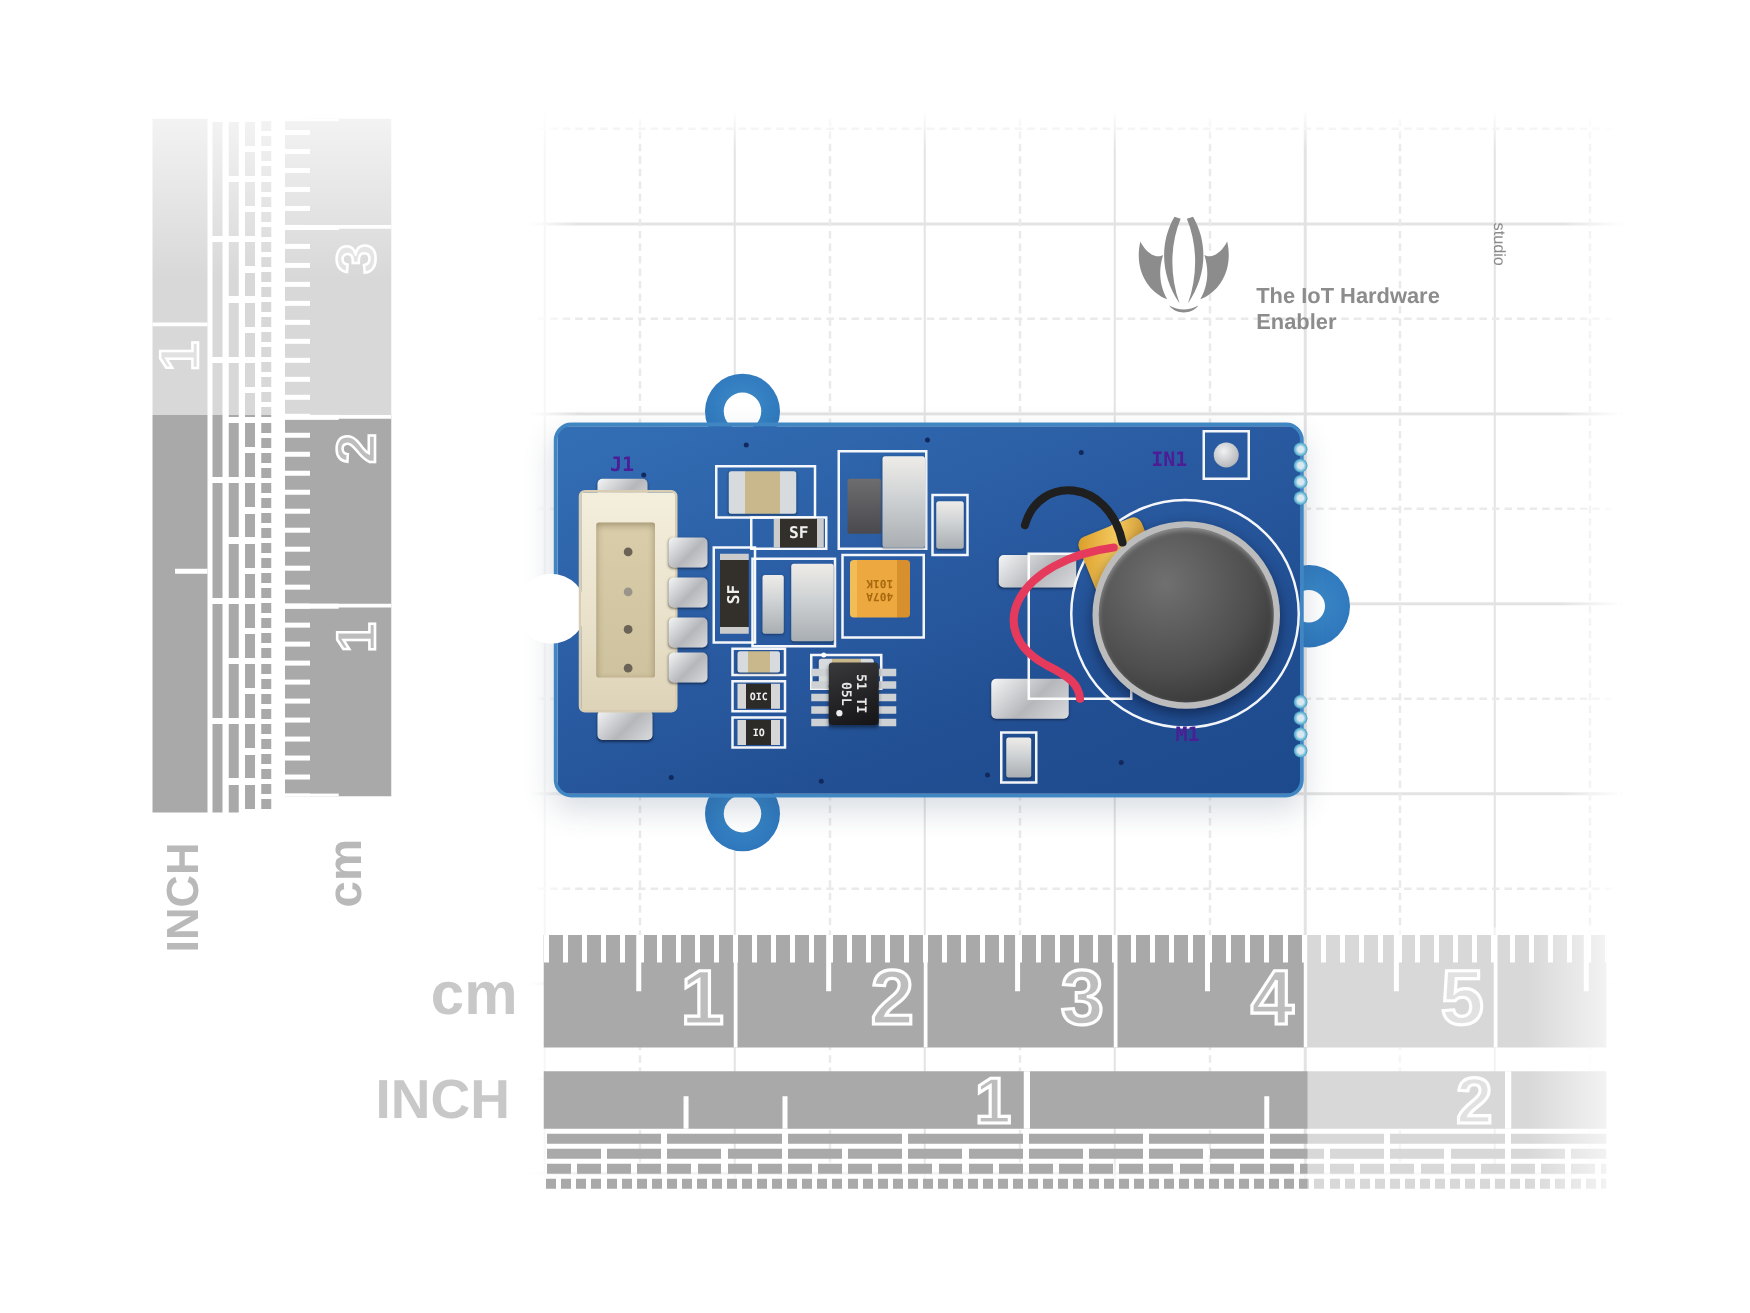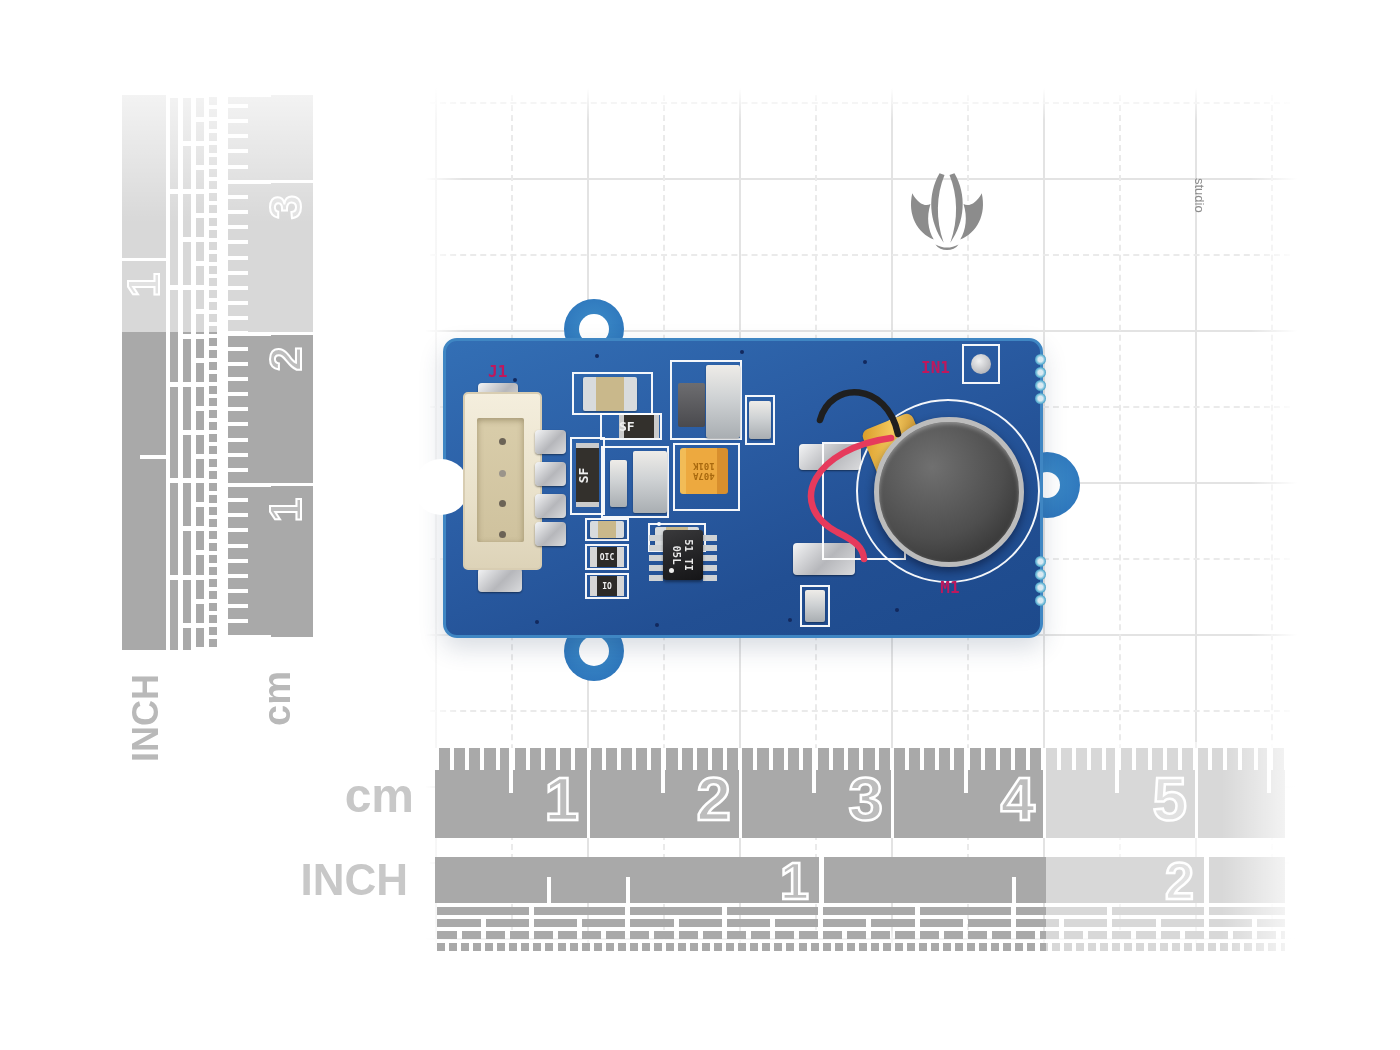--- a/index.html
+++ b/index.html
@@ -42,24 +42,24 @@
   #board-body{left:0;top:0;width:600px;height:300px;border-radius:14px;
     background:linear-gradient(158deg,#336fb5 0%,#2a5ca3 40%,#224f93 70%,#1d4a8c 100%);
     border:3px solid #3f86c3;box-sizing:border-box;
     box-shadow:0 10px 24px rgba(40,60,95,.18);z-index:1;}
   .tab{border-radius:50%;background:radial-gradient(circle at 50% 45%,#3d8cc8 0%,#2f78bd 70%,#2a6bb0 100%);z-index:0;}
   .hole{border-radius:50%;background:#fff;z-index:0;}
   .silkbox{border:2px solid rgba(255,255,255,.95);box-sizing:border-box;z-index:2;}
   .chip-silver{background:linear-gradient(180deg,#eeece8 0%,#cfd2d4 45%,#a9aeb2 100%);border-radius:2px;z-index:2;box-shadow:0 1px 2px rgba(0,0,0,.35);}
   .chip-res{background:linear-gradient(90deg,#d8dbdd 0 24%,#c9b88b 24% 76%,#d8dbdd 76%);border-radius:2px;z-index:2;box-shadow:0 1px 2px rgba(0,0,0,.35);}
   .sf{background:linear-gradient(90deg,#cbcbcb 0 5px,#33302c 5px calc(100% - 5px),#cbcbcb calc(100% - 5px));
-      color:#efefef;font:bold 13px "DejaVu Sans Mono",monospace;display:flex;align-items:center;z-index:2;}
+      color:#efefef;font:bold 13px "DejaVu Sans Mono",monospace;display:flex;align-items:center;justify-content:center;z-index:2;}
   .sfv{background:linear-gradient(180deg,#cbcbcb 0 5px,#33302c 5px calc(100% - 5px),#cbcbcb calc(100% - 5px));}
   .pad{background:linear-gradient(135deg,#f4f5f6,#b6b7bb 55%,#dadbdd);border-radius:4px;box-shadow:0 1px 2px rgba(0,0,0,.45);z-index:2;}
-  .silk-t{color:#be185d;font:bold 16px "DejaVu Sans Mono",monospace;z-index:2;}
+  .silk-t{color:#4c1d95;font:bold 16px "DejaVu Sans Mono",monospace;z-index:2;}
   .via{width:4px;height:4px;border-radius:50%;background:#12295e;z-index:2;}
   .cast{width:11px;height:11px;border-radius:50%;background:radial-gradient(circle,#d8e9f2 0 30%,#5fb3d4 60%,#1f5e8e 100%);z-index:2;}
   #logo-icon path{fill:#8c8c8c;}
 </style>
 </head>
 <body>
 
 <div id="stage">
 
   <div id="grid" class="a">
@@ -149,20 +149,21 @@
     <svg id="logo-icon" class="a" style="left:0;top:2px" width="84" height="86" viewBox="0 0 100 104">
       <path d="M34,84 C14,76 2,54 8,28 C14,40 24,45 30,41 C25,57 27,72 34,84 Z"></path>
       <path d="M66,84 C86,76 98,54 92,28 C86,40 76,45 70,41 C75,57 73,72 66,84 Z"></path>
       <path d="M41,4 C26,30 28,62 46,88 C36,60 37,30 47,6 Z"></path>
       <path d="M59,4 C74,30 72,62 54,88 C64,60 63,30 53,6 Z"></path>
       <path d="M36,90 C42,99 58,99 64,90 C55,95 45,95 36,90 Z"></path>
     </svg>
     <div class="a" style="left:278px;top:10px;width:18px;height:60px">
       <span style="display:block;transform:rotate(90deg) translateX(0);transform-origin:12px 12px;font-size:13px;color:#8c8c8c;white-space:nowrap">studio</span>
     </div>
+    <div class="a" style="left:100px;top:58px;font-weight:bold;font-size:17.5px;color:#8c8c8c">The IoT Hardware Enabler</div>
   </div>
 
   <div id="board" class="a" style="z-index:5">
 
     <div class="a tab" style="left:121px;top:-39px;width:60px;height:60px"></div>
     <div class="a hole" style="left:136px;top:-24px;width:30px;height:30px"></div>
     <div class="a tab" style="left:121px;top:283px;width:60px;height:60px"></div>
     <div class="a hole" style="left:136px;top:298px;width:30px;height:30px"></div>
     <div class="a tab" style="left:571px;top:114px;width:66px;height:66px"></div>
     <div class="a hole" style="left:591px;top:134px;width:26px;height:26px"></div>

